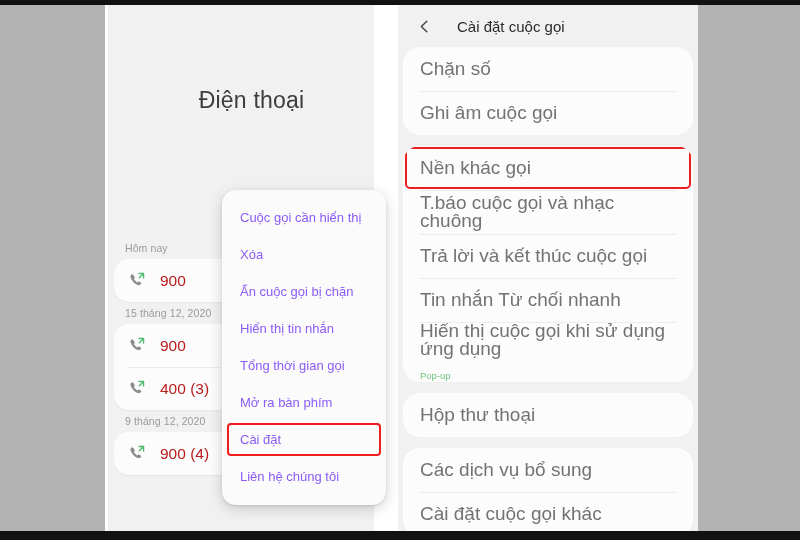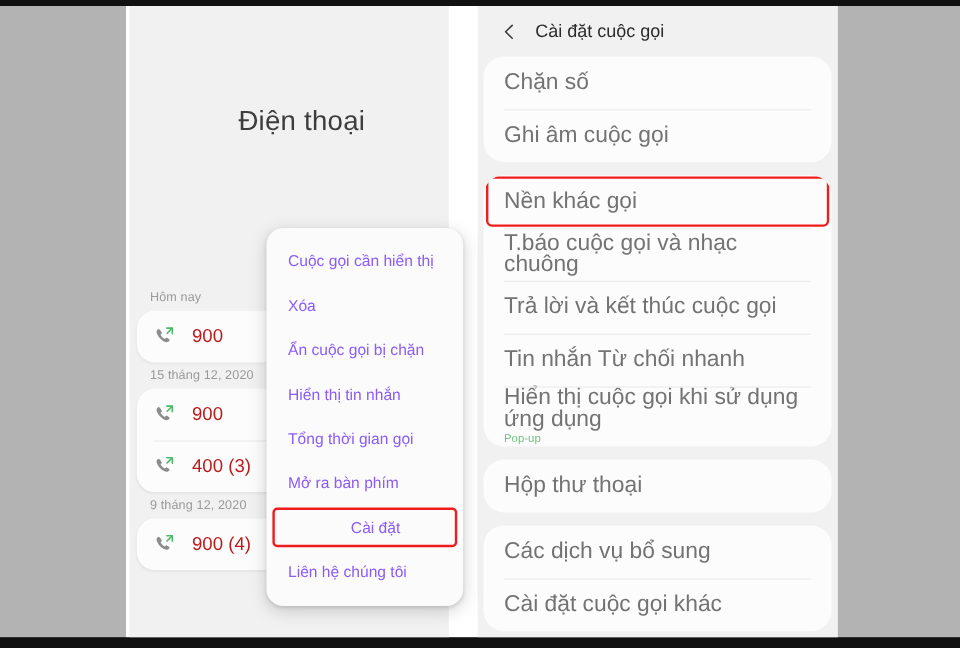--- a/index.html
+++ b/index.html
@@ -128,21 +128,20 @@
   .menu-item {
     height: 37px;
     line-height: 37px;
     padding-left: 18px;
     font-size: 13px;
     color: #8b5cf6;
     white-space: nowrap;
   }
   .menu-item.hl {
     position: relative;
-    text-align: center;
   }
   .menu-item.hl::after {
     content: "";
     position: absolute;
     left: 5px; right: 5px;
     top: 2px; bottom: 2px;
     border: 2.5px solid #ef1d1d;
     border-radius: 4px;
     pointer-events: none;
   }
@@ -164,20 +163,21 @@
     padding-left: 19px;
   }
   .chev {
     width: 15px; height: 15px;
     margin-right: 14px;
     flex: 0 0 auto;
   }
   .set-title {
     font-size: 15px;
     color: #2b2b2b;
+    margin-left: 11px;
   }
   .set-card {
     background: #fcfcfc;
     border-radius: 17px;
     margin: 0 5px 11px 5px;
     overflow: hidden;
   }
   .set-row {
     min-height: 44px;
     display: flex;
@@ -196,21 +196,21 @@
   }
   .set-label {
     font-size: 19px;
     color: #737373;
     line-height: 18px;
   }
   .set-sub {
     font-size: 9.5px;
     color: #6cc47f;
     line-height: 13px;
-    margin-top: 0;
+    margin-top: 11px;
   }
   .set-row.hl::after {
     content: "";
     position: absolute;
     left: 2px; right: 2px;
     top: 1px; bottom: 1px;
     border: 2.5px solid #ef1d1d;
     border-radius: 5px;
     pointer-events: none;
     z-index: 5;

